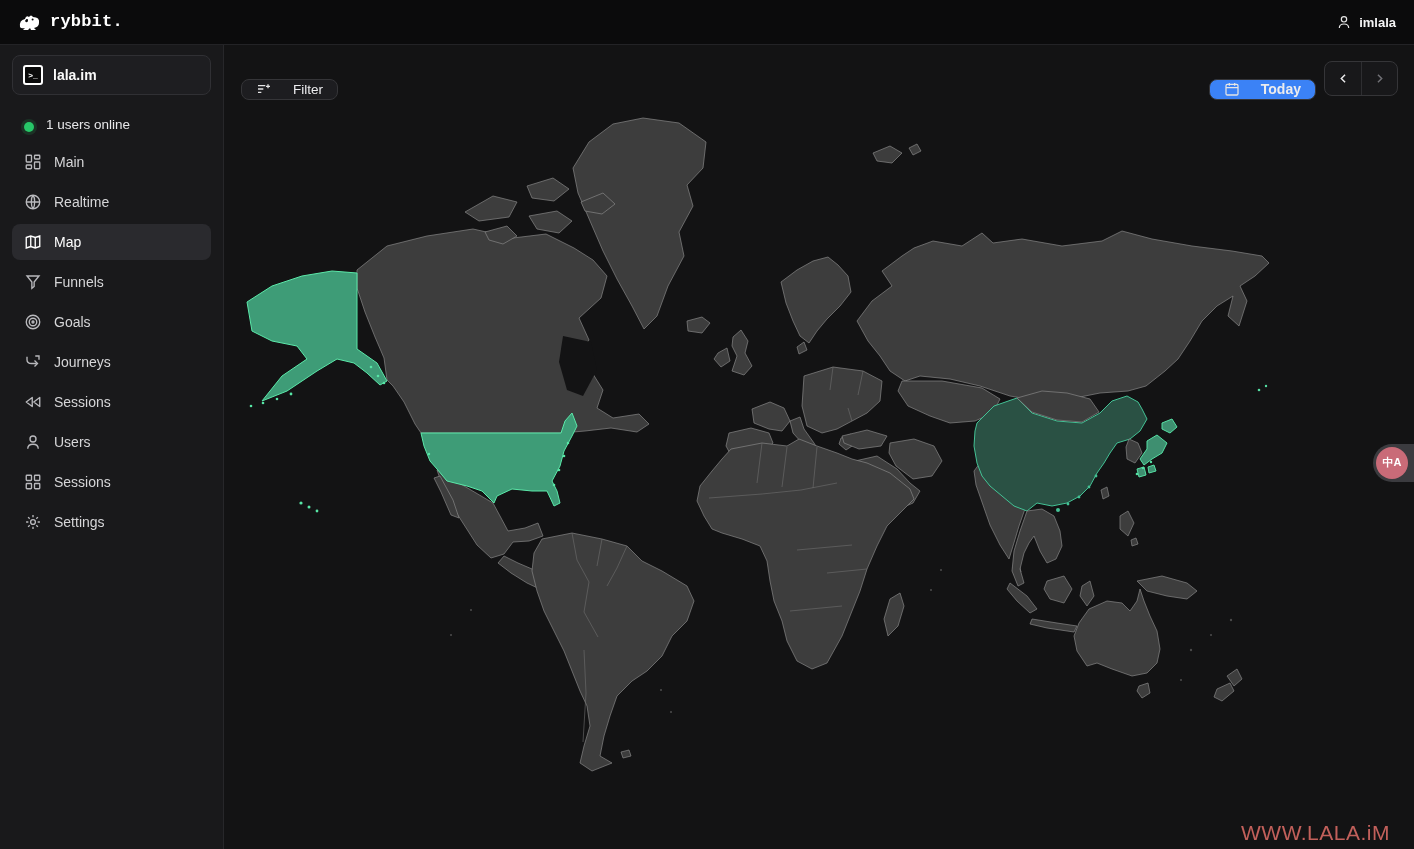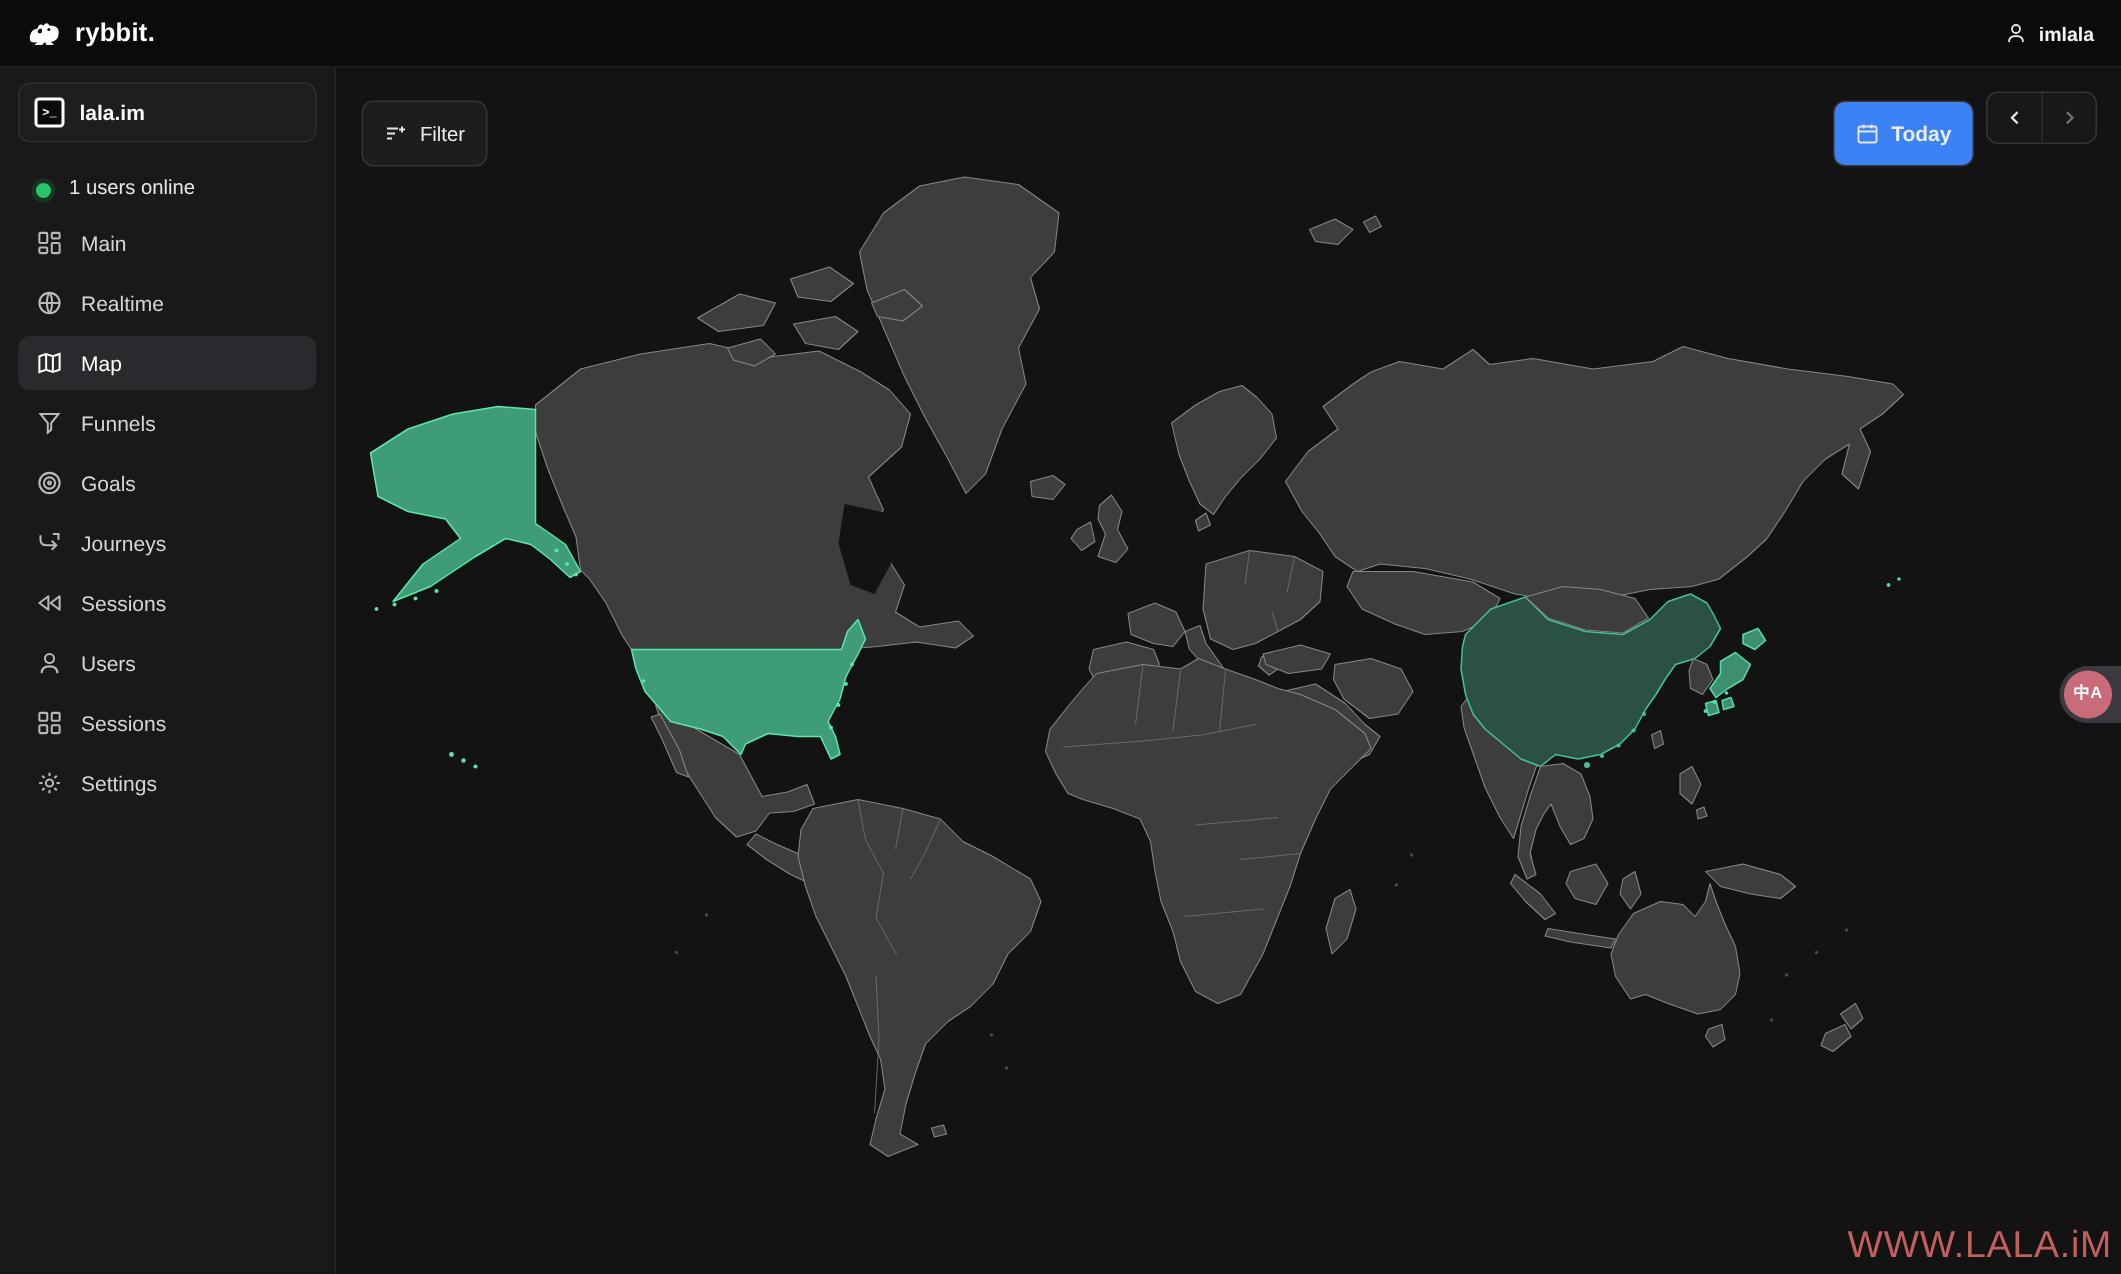--- a/index.html
+++ b/index.html
@@ -3,21 +3,21 @@
 <meta charset="utf-8">
 <style>
   * { margin:0; padding:0; box-sizing:border-box; }
   html,body { width:1414px; height:849px; overflow:hidden; background:#131314;
     font-family:"Liberation Sans", sans-serif; color:#e5e5e5; }
 
   
   .topbar { position:absolute; top:0; left:0; width:1414px; height:45px;
     background:#0b0b0c; border-bottom:1px solid #232326;
     display:flex; align-items:center; justify-content:space-between; padding:0 18px; z-index:5; }
-  .brand { display:flex; align-items:flex-start; gap:8px; }
+  .brand { display:flex; align-items:flex-start; gap:8px;font-family:Liberation Mono, monospace; }
   .brand-text { font-size:17px; font-weight:bold; color:#fff; letter-spacing:.2px; }
   .topuser { display:flex; align-items:center; gap:7px; font-size:13px; font-weight:bold; color:#f4f4f5; }
 
   
   .sidebar { position:absolute; top:45px; left:0; bottom:0; width:224px;
     background:#19191b; border-right:1px solid #27272a; padding:10px 12px; }
   .site-selector { height:40px; border:1px solid #303034; background:#1e1e21; border-radius:8px;
     display:flex; align-items:center; gap:10px; padding:0 10px; cursor:pointer; }
   .favicon { width:20px; height:20px; border:2px solid #fff; border-radius:3px; background:#0a0a0a;
     color:#fff; font-size:8px; font-weight:bold; display:flex; align-items:center; justify-content:center;
@@ -33,21 +33,21 @@
   .nav-item { display:flex; align-items:center; gap:12px; height:36px; padding:0 12px;
     border-radius:8px; font-size:14px; color:#d6d6d8; cursor:pointer; }
   .nav-item svg { flex:0 0 auto; color:#b9b9bd; }
   .nav-item.active { background:#2a2a2e; color:#ffffff; }
   .nav-item.active svg { color:#ffffff; }
 
   
   .main { position:absolute; top:45px; left:225px; right:0; bottom:0; background:#131314; }
   .toolbar { position:absolute; top:16px; left:16px; right:16px; height:35px;
     display:flex; align-items:center; justify-content:space-between; z-index:4; }
-  .btn { display:flex; align-items:center; gap:8px; height:44px; padding:0 14px;
+  .btn { display:flex; align-items:center; gap:21px; height:21px; padding:0 14px;
     background:#1d1d20; border:1px solid #353538; border-radius:8px;
     font-size:13.5px; color:#ececee; cursor:pointer;margin-top:21px; }
   .btn.today { font-weight:bold; font-size:14px; background:#3b82f6;text-align:right; }
   .right-controls { display:flex; align-items:center; gap:8px; }
   .pager { display:flex; height:35px; border:1px solid #353538; border-radius:8px;
     overflow:hidden; background:#18181a; }
   .pager-btn { width:36px; display:flex; align-items:center; justify-content:center; cursor:pointer; }
   .pager-btn + .pager-btn { border-left:1px solid #2e2e31; }
   .pager-btn.dim { color:#6f6f74; }
   .pager-btn.lit { color:#e8e8ea; }
@@ -61,21 +61,21 @@
   .isle { fill:#4a4a4a; }
 
   
   .visits-toggle { position:absolute; left:16px; bottom:17px; height:34px;
     background:#1c1c1f; border-radius:8px; display:flex; align-items:center; gap:10px; padding:0 12px; }
   .toggle-left { font-size:13.5px; font-weight:bold; color:#ffffff; }
   .toggle-right { font-size:13.5px; color:#73737a; }
   .switch { width:37px; height:20px; border-radius:10px; background:#3c3c41; position:relative; cursor:pointer; }
   .switch .knob { position:absolute; top:2px; left:2px; width:16px; height:16px; border-radius:50%; background:#141416; }
 
-  .watermark { position:absolute; right:6px; bottom:4px; font-size:25px; color:#c2605b; letter-spacing:.5px; }
+  .watermark { position:absolute; right:24px; bottom:4px; font-size:21px; color:#c2605b; letter-spacing:.5px; }
 
   
   .fab { position:absolute; right:0; top:399px; width:41px; height:38px;
     background:#3b3b3f; border-radius:19px 0 0 19px; display:flex; align-items:center; padding-left:3px; cursor:pointer; }
   .fab-circle { width:32px; height:32px; border-radius:50%; background:#c96b78;
     display:flex; align-items:center; justify-content:center; color:#fff;
     font-size:11px; font-weight:bold; line-height:1; }
   .fab-circle span { transform:translateY(-1px); }
 </style>
 </head>

